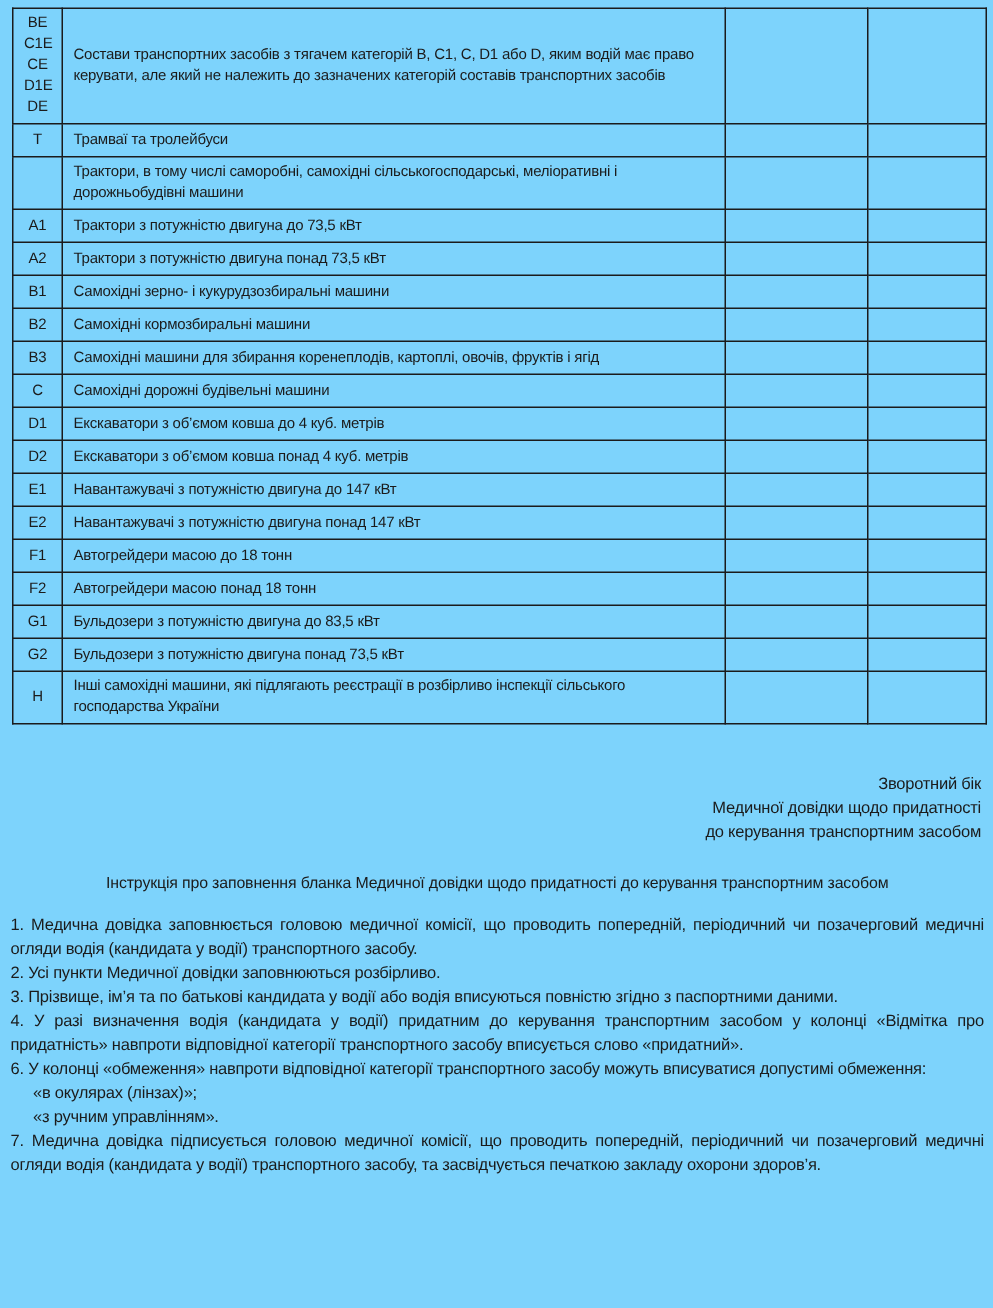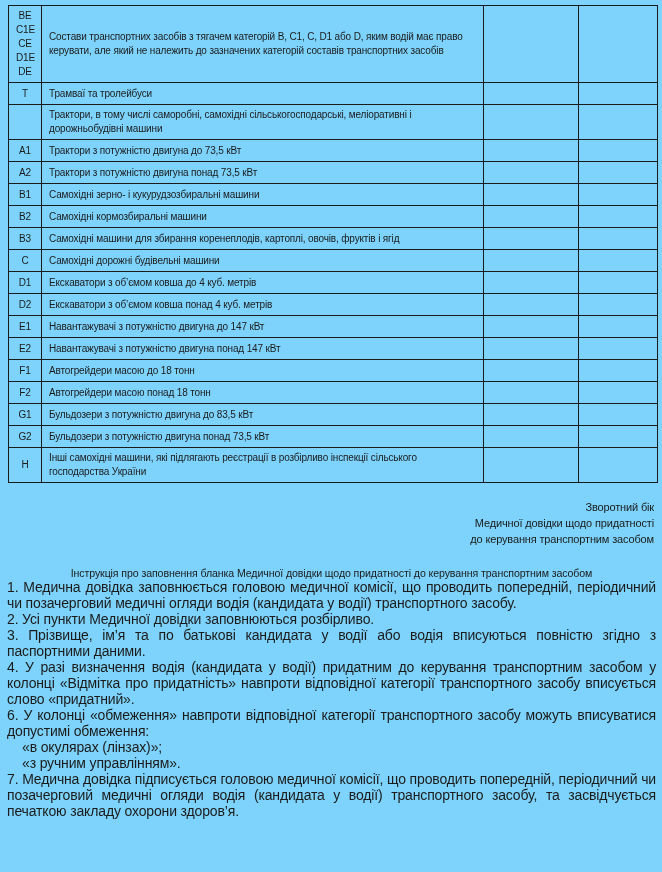--- a/index.html
+++ b/index.html
@@ -37,37 +37,38 @@
   td.cell-code {
     text-align: center;
     white-space: pre-line;
     padding: 3px 1px;
     line-height: 15px;
   }
   td.cell-desc { text-align: left; }
   tr.row-single td { height: 22px; }
   
   .backside-note {
-    margin-top: 16px;
+    margin-top: 32px;
     text-align: right;
     font-size: 11px;
     line-height: 16px;
     padding-right: 2px;
   }
   
   .instruction-title {
     margin-top: 20px;
     font-size: 10.6px;
     font-weight: normal;
     text-align: center;
     white-space: nowrap;
     letter-spacing: -0.1px;
   }
   .instruction-body {
-    font-size: 14px;
+    margin-top: 14px;
+    font-size: 11px;
     line-height: 16px;
     text-align: justify;
   }
   .para { margin: 0; }
   .para.indent {
     padding-left: 15px;
     text-align: left;
   }
 </style>
 </head>

